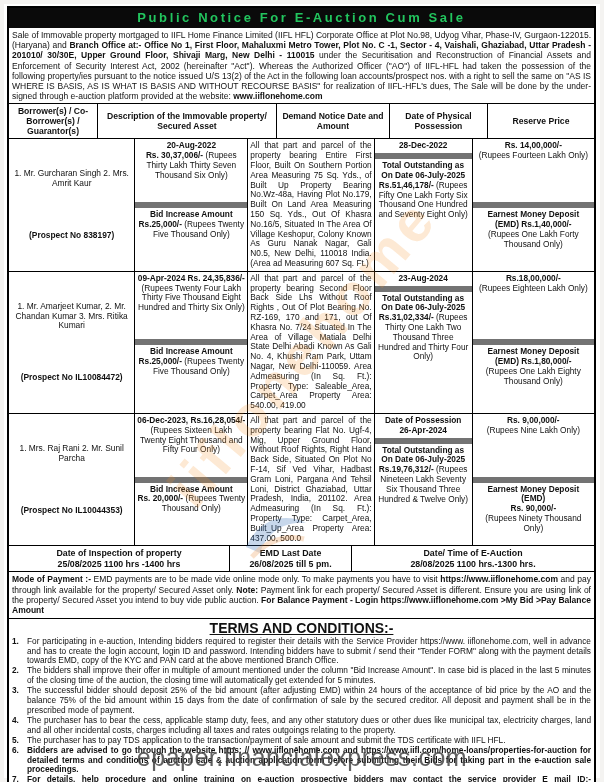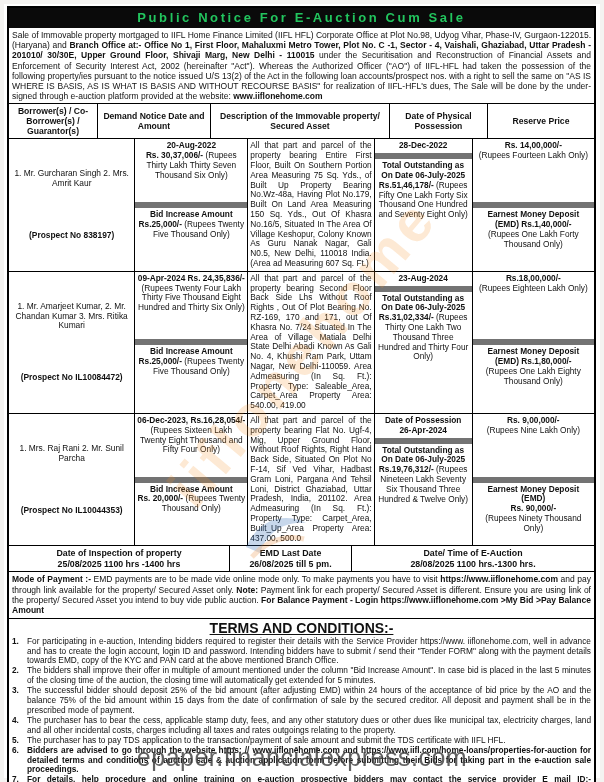--- a/index.html
+++ b/index.html
@@ -55,22 +55,22 @@
 
 <div class="page">
   <div class="notice">
 
     <div class="titlebar">Public Notice For E-Auction Cum Sale</div>
 
     <div class="intro"><span>Sale of Immovable property mortgaged to IIFL Home Finance Limited (IIFL HFL) Corporate Office at Plot No.98, Udyog Vihar, Phase-IV, Gurgaon-122015. (Haryana) and </span><b>Branch Office at:- Office No 1, First Floor, Mahaluxmi Metro Tower, Plot No. C -1, Sector - 4, Vaishali, Ghaziabad, Uttar Pradesh - 201010/ 30/30E, Upper Ground Floor, Shivaji Marg, New Delhi - 110015</b><span> under the Securitisation and Reconstruction of Financial Assets and Enforcement of Security Interest Act, 2002 (hereinafter "Act"). Whereas the Authorized Officer ("AO") of IIFL-HFL had taken the possession of the following property/ies pursuant to the notice issued U/S 13(2) of the Act in the following loan accounts/prospect nos. with a right to sell the same on "AS IS WHERE IS BASIS, AS IS WHAT IS BASIS AND WITHOUT RECOURSE BASIS" for realization of IIFL-HFL's dues, The Sale will be done by the under-signed through e-auction platform provided at the website: </span><b>www.iiflonehome.com</b></div>
 
     <div class="trow">
       <div class="col c1 hcell">Borrower(s) / Co-Borrower(s) / Guarantor(s)</div>
+      <div class="col c3 hcell">Description of the Immovable property/ Secured Asset</div>
       <div class="col c2 hcell">Demand Notice Date and Amount</div>
-      <div class="col c3 hcell">Description of the Immovable property/ Secured Asset</div>
       <div class="col c4 hcell">Date of Physical Possession</div>
       <div class="col c5 hcell">Reserve Price</div>
     </div>
 
     <div class="trow">
       <div class="col c1 sub cell-borrower">
         <span>1. Mr. Gurcharan Singh 2. Mrs. Amrit Kaur</span>
         <span class="bold">(Prospect No 838197)</span>
       </div>
       <div class="col c2">

